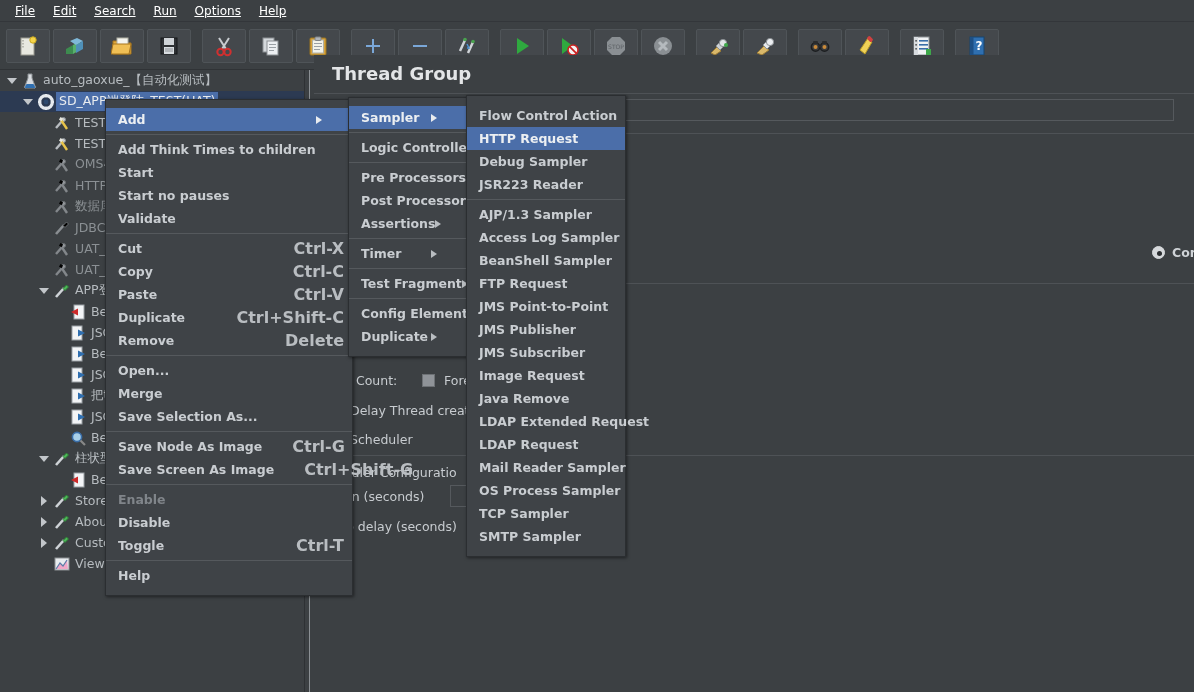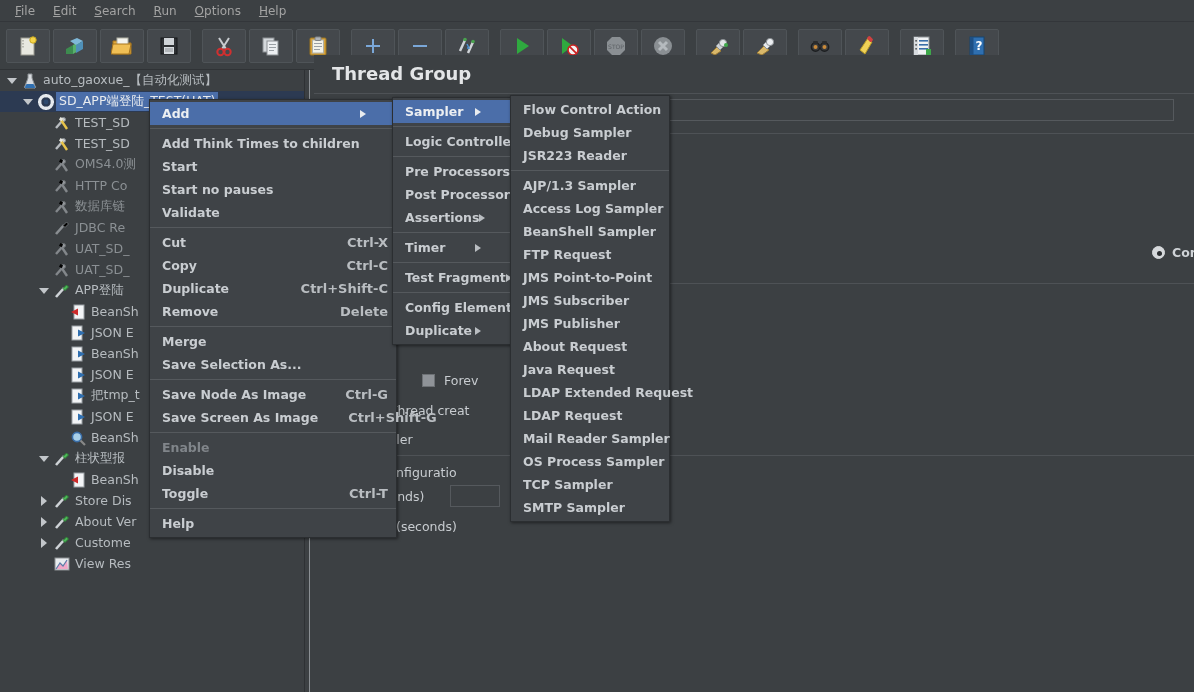--- a/index.html
+++ b/index.html
@@ -20,24 +20,25 @@
   .menubar {
     position: absolute; top: 0; left: 0;
     width: 1194px; height: 22px;
     background: #3c4043;
     display: flex; align-items: center;
     padding-left: 6px;
     border-bottom: 1px solid #33363a;
   }
   .menubar .mi {
     font-size: 12px;
-    color: #a3a3a3;
+    color: #ffffff;
     padding: 2px 9px;
     cursor: default;
     white-space: nowrap;
+    text-decoration: underline;
   }
   .menubar .mi .mn { text-decoration: underline; }
 
   
   .toolbar {
     position: absolute; top: 22px; left: 0;
     width: 1194px; height: 48px;
     background: #3c4043;
     display: flex; align-items: center;
     padding-left: 6px;
@@ -131,40 +132,39 @@
   }
   .radio .rl { font-size: 12.5px; color: #cfd3d7; font-weight: bold; white-space: nowrap; }
   .chk { position:absolute; width:13px; height:13px; background:#8f9398; border:1px solid #6d7175; }
 
   
   .popup {
     position: absolute;
     background: #3f4347;
     border: 1px solid #2b2e31;
     box-shadow: 1px 1px 3px rgba(0,0,0,.5);
-    padding: 2px 0;
+    padding: 8px 0;
     z-index: 50;
-    margin-left: 44px;
   }
   .pitem {
     height: 23px;
     display: flex; align-items: center;
     padding: 0 8px 0 12px;
     font-size: 12.5px;
     font-weight: bold;
     color: #c9cdd1;
     white-space: nowrap;
     cursor: default;
     position: relative;
   }
   .pitem.hl { background: #4b6ea9; color: #eceff2; }
   .pitem.disabled { color: #80858a; }
   .pitem .accel {
     margin-left: auto; padding-left: 30px;
-    font-size: 13px; font-weight: bold; color: #b9bdc1;
+    font-size: 16px; font-weight: bold; color: #b9bdc1;
   }
   .pitem .sub {
     margin-left: auto; padding-left: 22px;
     width: 0; height: 0;
     border-top: 4px solid transparent;
     border-bottom: 4px solid transparent;
     border-left: 6px solid #b9bdc1;
   }
   .pitem.hl .sub { border-left-color: #e9ecef; }
   .psep { height: 1px; background: #55595d; margin: 3px 0; }
@@ -693,28 +693,35 @@
       <div class="psep"></div>
       <div class="pitem">
         <span>Cut</span>
         <span class="accel">Ctrl-X</span>
       </div>
       <div class="pitem">
         <span>Copy</span>
         <span class="accel">Ctrl-C</span>
       </div>
       <div class="pitem">
+        <span>Paste</span>
+        <span class="accel">Ctrl-V</span>
+      </div>
+      <div class="pitem">
         <span>Duplicate</span>
         <span class="accel">Ctrl+Shift-C</span>
       </div>
       <div class="pitem">
         <span>Remove</span>
         <span class="accel">Delete</span>
       </div>
       <div class="psep"></div>
+      <div class="pitem">
+        <span>Open...</span>
+      </div>
       <div class="pitem">
         <span>Merge</span>
       </div>
       <div class="pitem">
         <span>Save Selection As...</span>
       </div>
       <div class="psep"></div>
       <div class="pitem">
         <span>Save Node As Image</span>
         <span class="accel">Ctrl-G</span>
@@ -781,20 +788,23 @@
       <div class="pitem">
         <span>Duplicate</span>
         <span class="sub"></span>
       </div>
     </div>
 
   <div class="popup" id="menu-sampler">
       <div class="pitem">
         <span>Flow Control Action</span>
       </div>
+      <div class="pitem hl">
+        <span>HTTP Request</span>
+      </div>
       <div class="pitem">
         <span>Debug Sampler</span>
       </div>
       <div class="pitem">
         <span>JSR223 Reader</span>
       </div>
       <div class="psep"></div>
       <div class="pitem">
         <span>AJP/1.3 Sampler</span>
       </div>
@@ -804,30 +814,30 @@
       <div class="pitem">
         <span>BeanShell Sampler</span>
       </div>
       <div class="pitem">
         <span>FTP Request</span>
       </div>
       <div class="pitem">
         <span>JMS Point-to-Point</span>
       </div>
       <div class="pitem">
+        <span>JMS Publisher</span>
+      </div>
+      <div class="pitem">
         <span>JMS Subscriber</span>
       </div>
       <div class="pitem">
-        <span>JMS Publisher</span>
-      </div>
-      <div class="pitem">
-        <span>About Request</span>
-      </div>
-      <div class="pitem">
-        <span>Java Request</span>
+        <span>Image Request</span>
+      </div>
+      <div class="pitem">
+        <span>Java Remove</span>
       </div>
       <div class="pitem">
         <span>LDAP Extended Request</span>
       </div>
       <div class="pitem">
         <span>LDAP Request</span>
       </div>
       <div class="pitem">
         <span>Mail Reader Sampler</span>
       </div>

